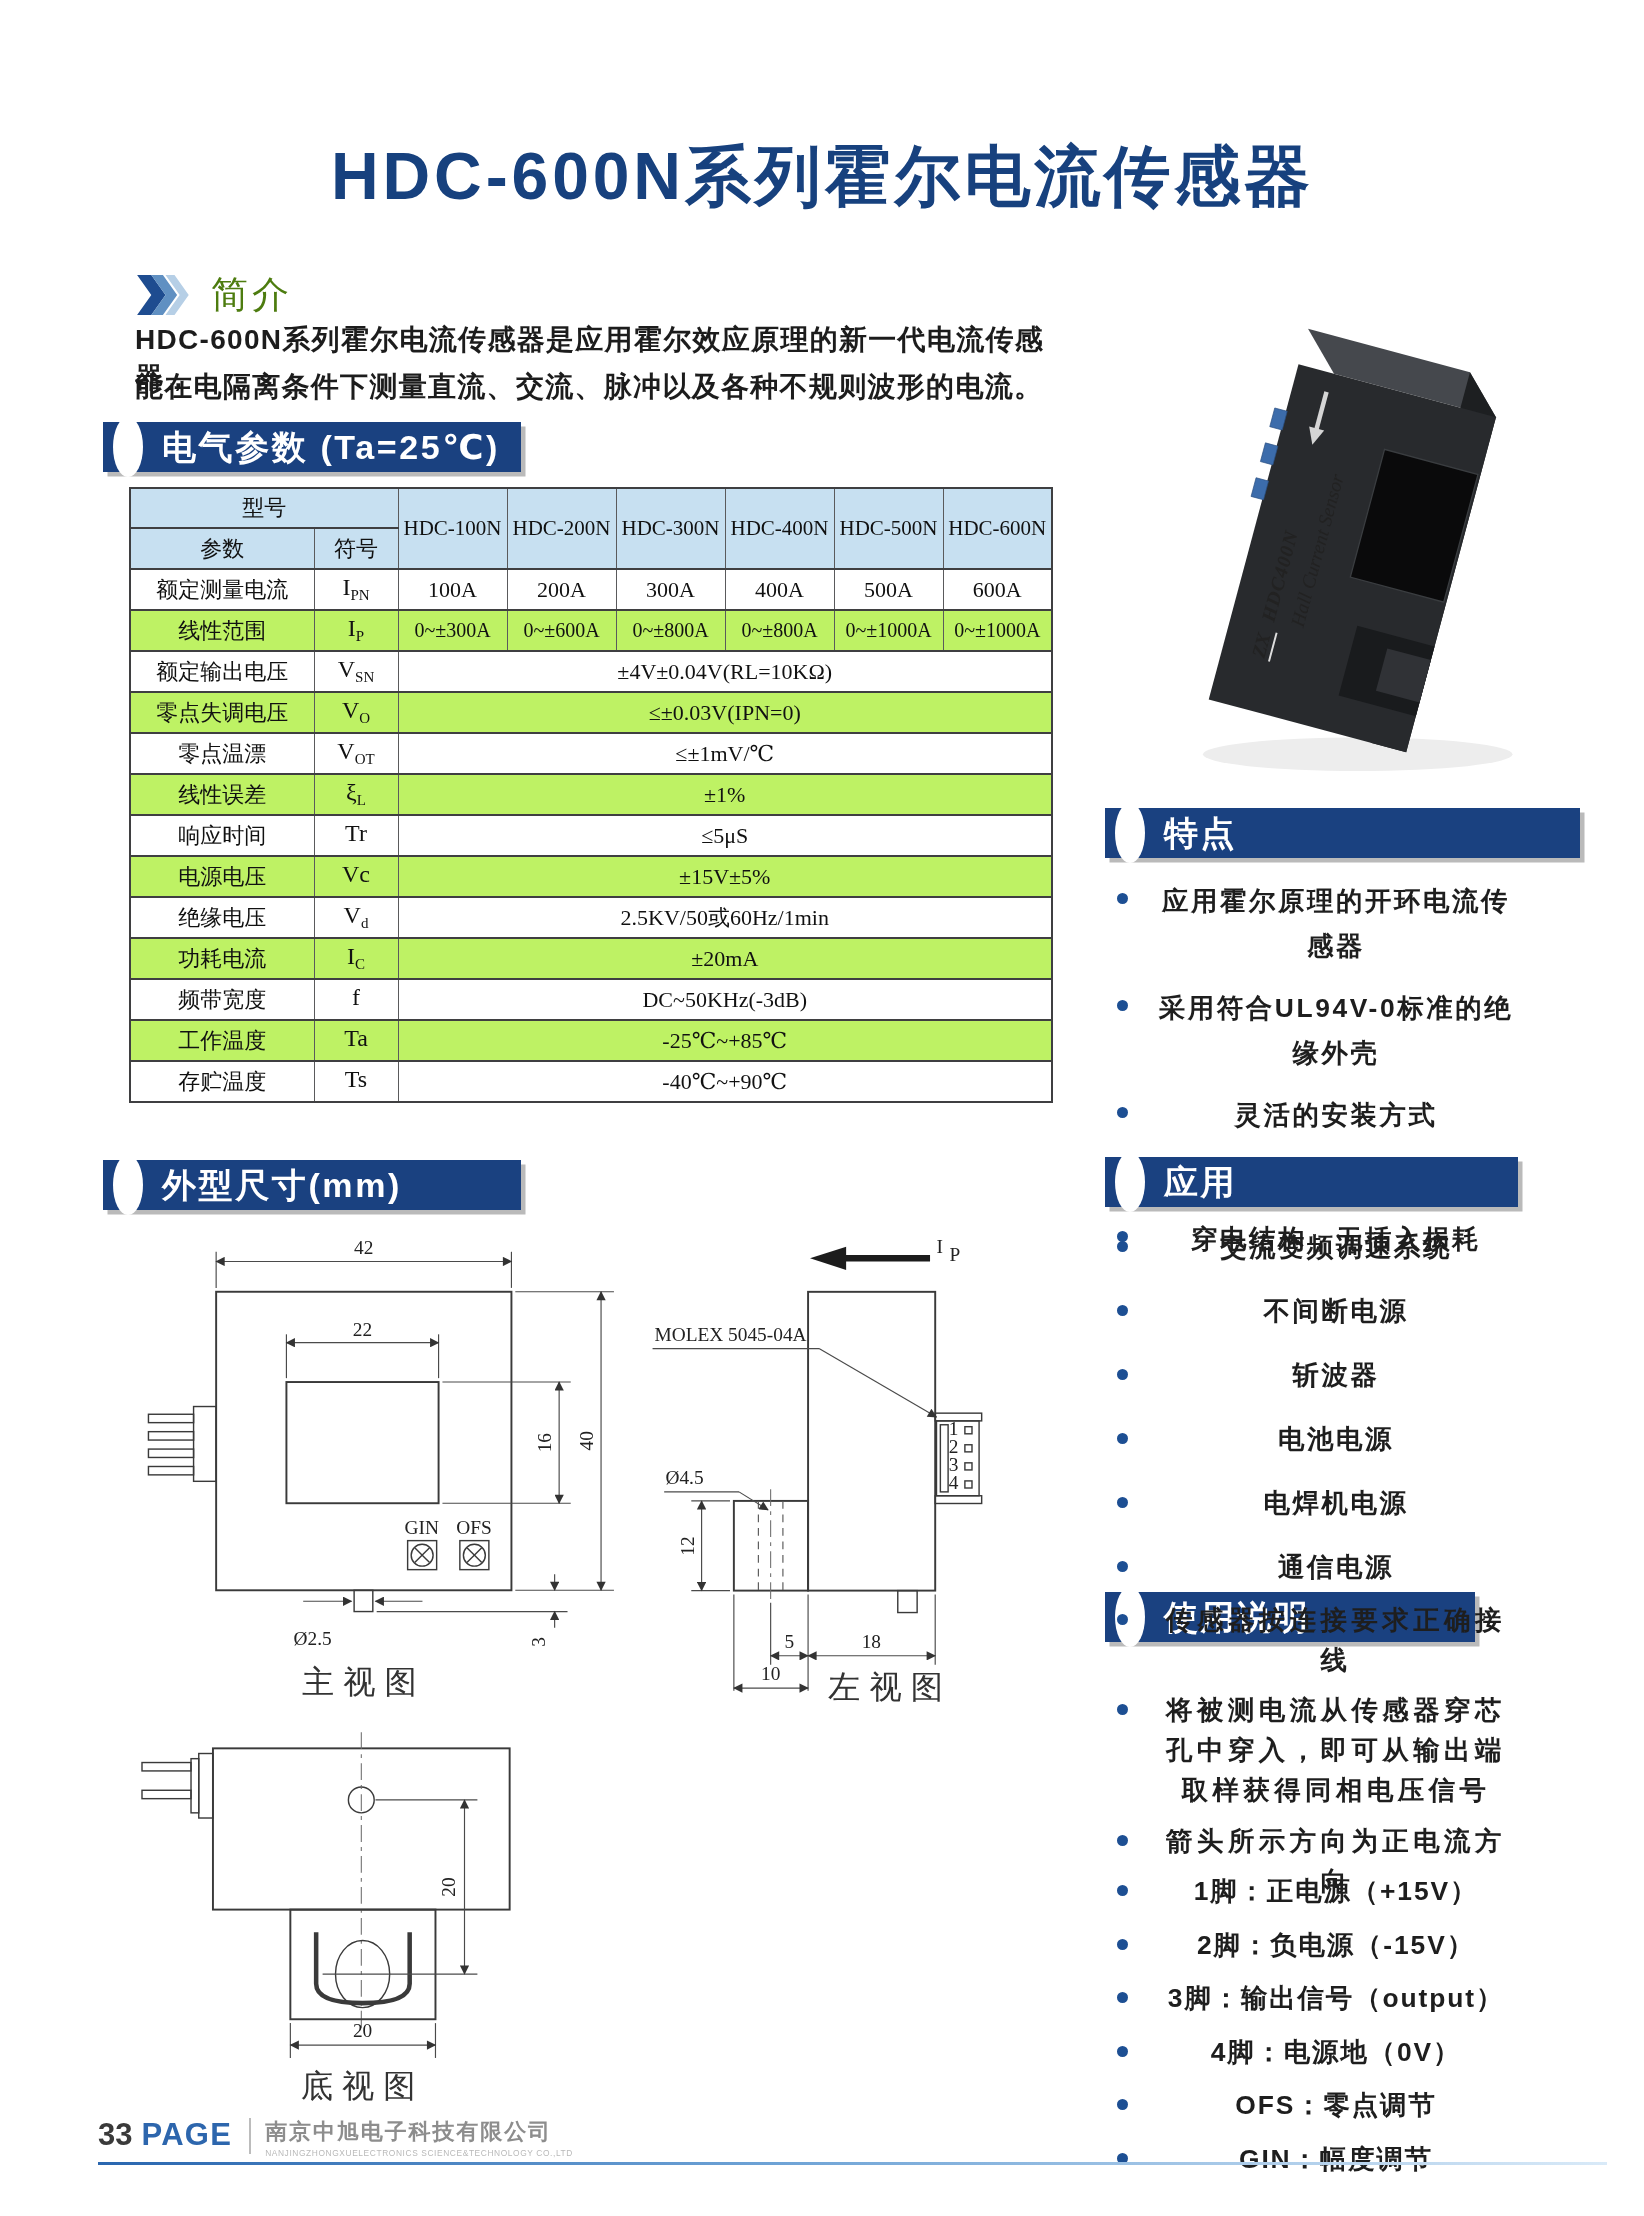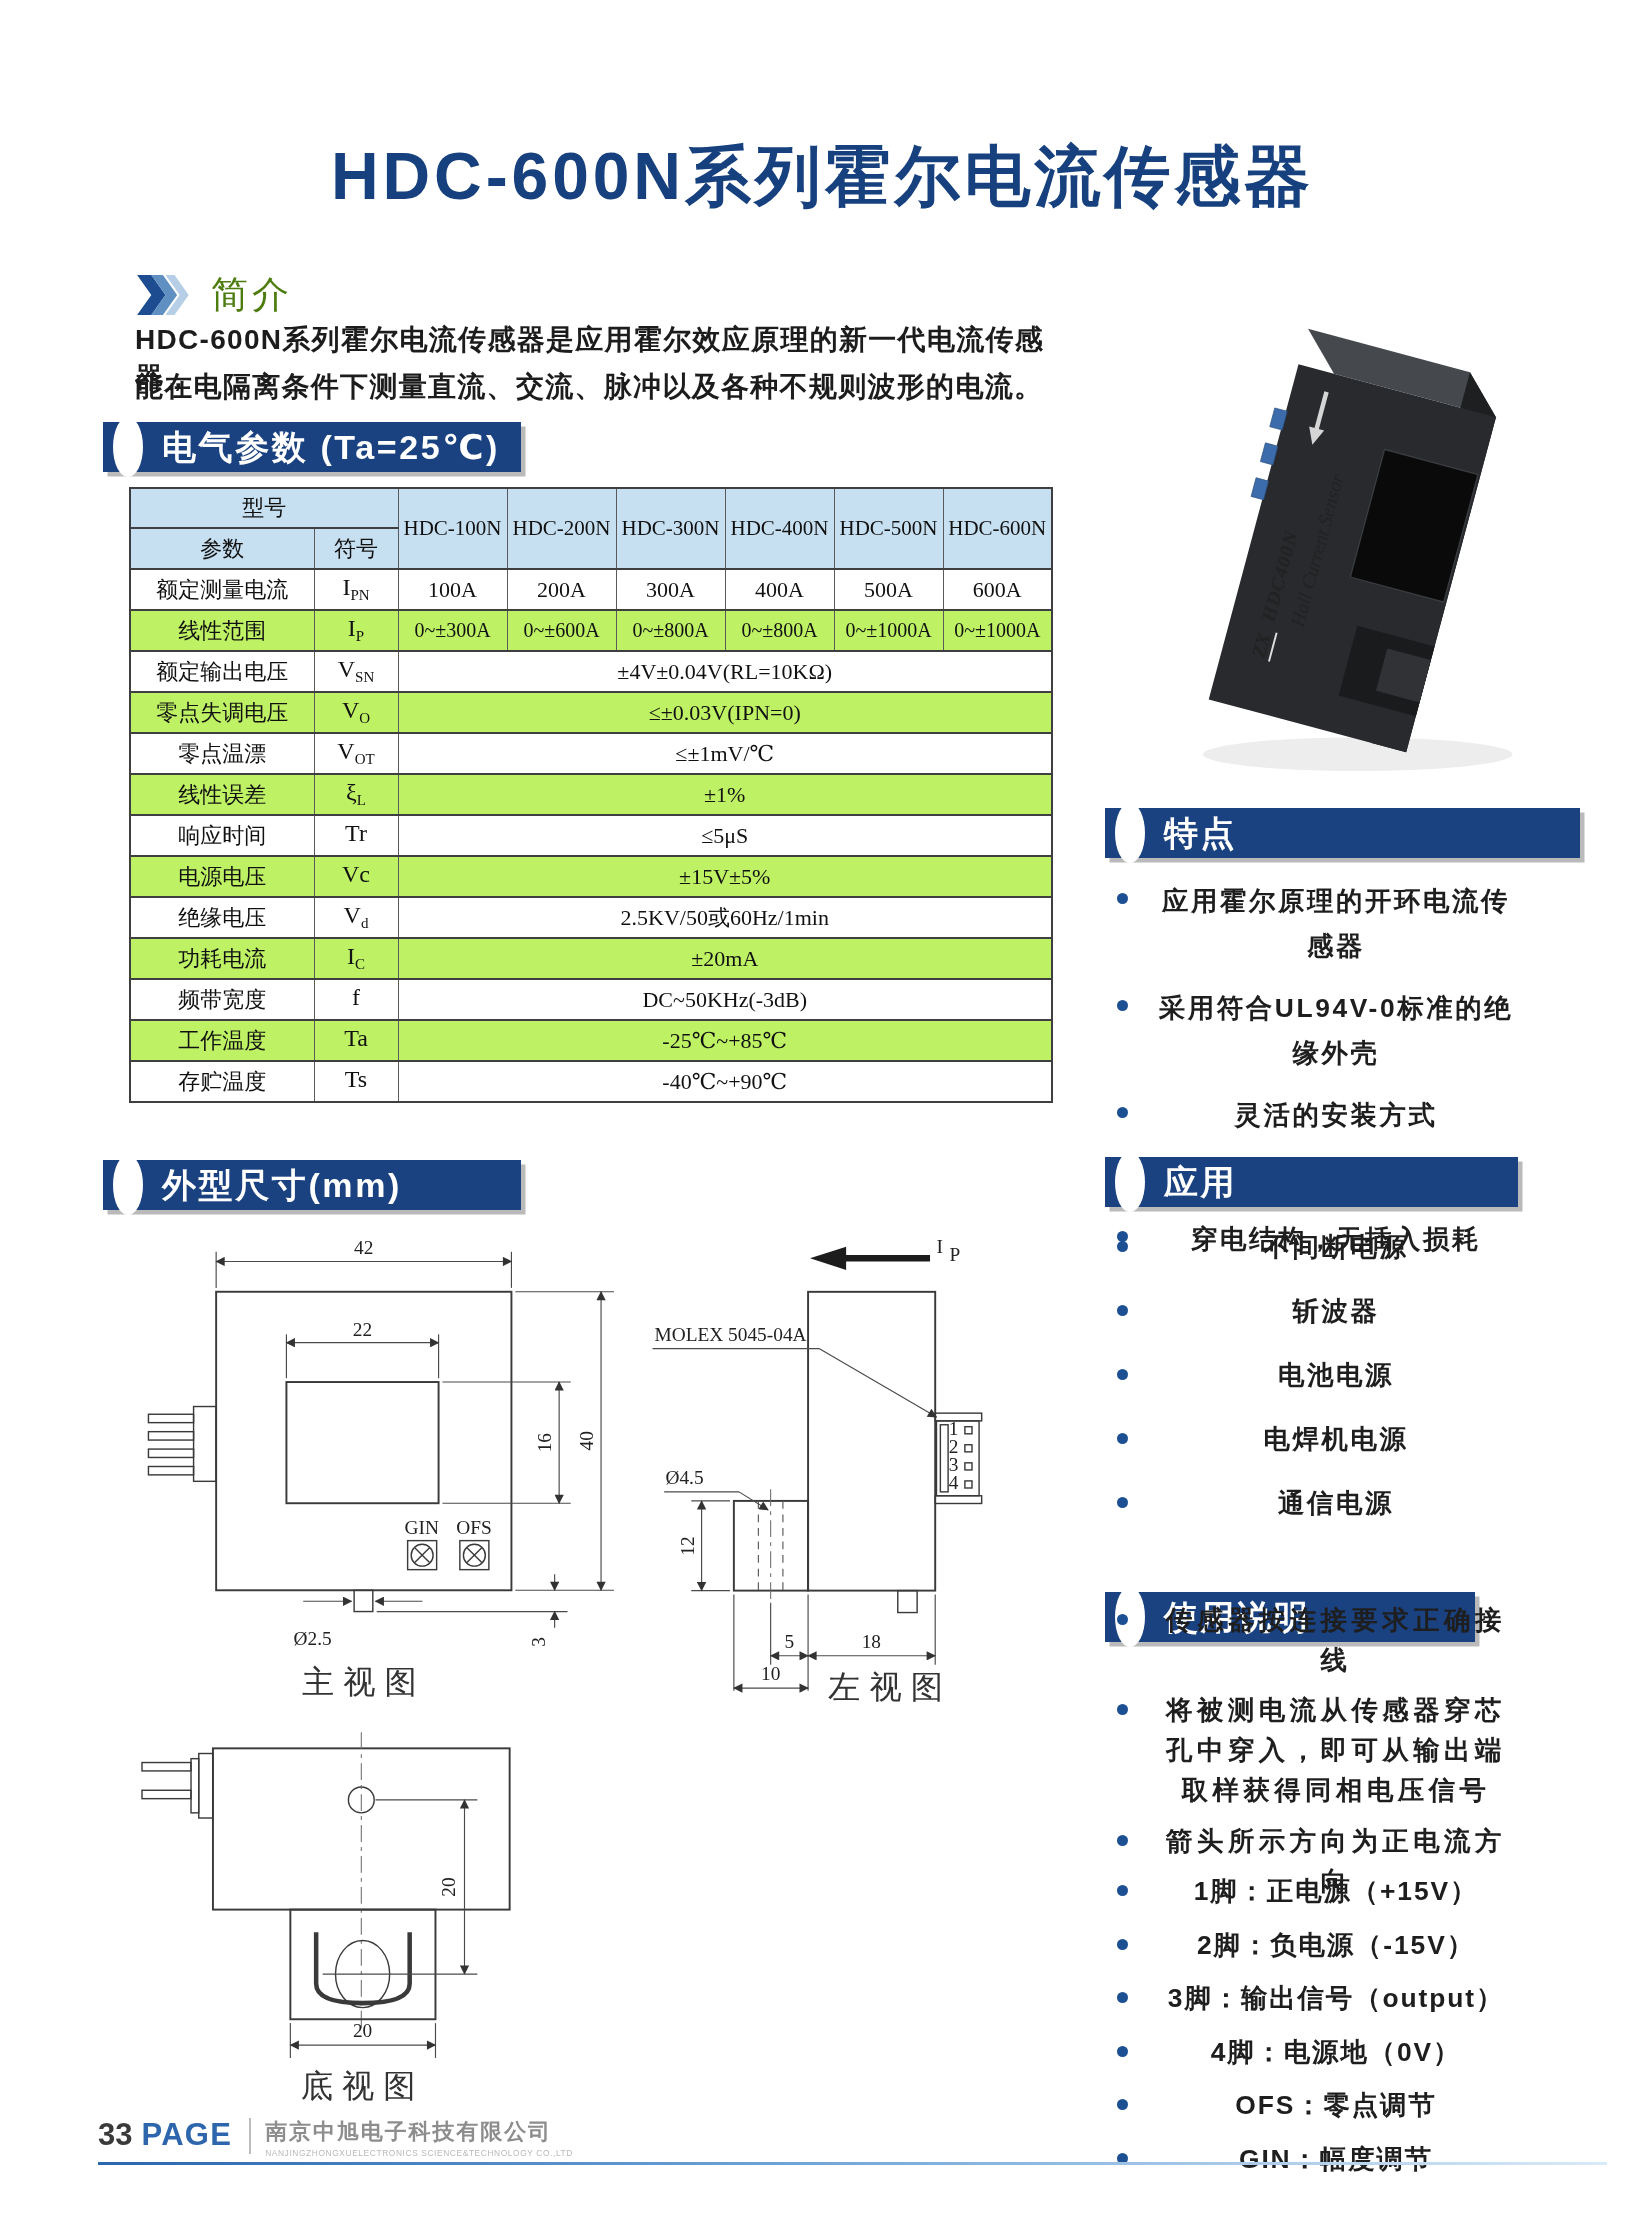--- a/index.html
+++ b/index.html
@@ -388,20 +388,21 @@
     <li>采用符合UL94V-0标准的绝缘外壳</li>
     <li>灵活的安装方式</li>
     <li>耗电低</li>
     <li>穿电结构，无插入损耗</li>
   </ul>
 
   <div class="band" style="left:1105px; top:1157px; width:413px;">
     <span class="bt">应用</span>
   </div>
   <ul class="bullets apps" style="top:1227px;">
+    <li>交流变频调速系统</li>
     <li>不间断电源</li>
     <li>斩波器</li>
     <li>电池电源</li>
     <li>电焊机电源</li>
     <li>通信电源</li>
   </ul>
 
   <div class="band" style="left:1105px; top:1592px; width:370px;">
     <span class="bt">使用说明</span>
   </div>

